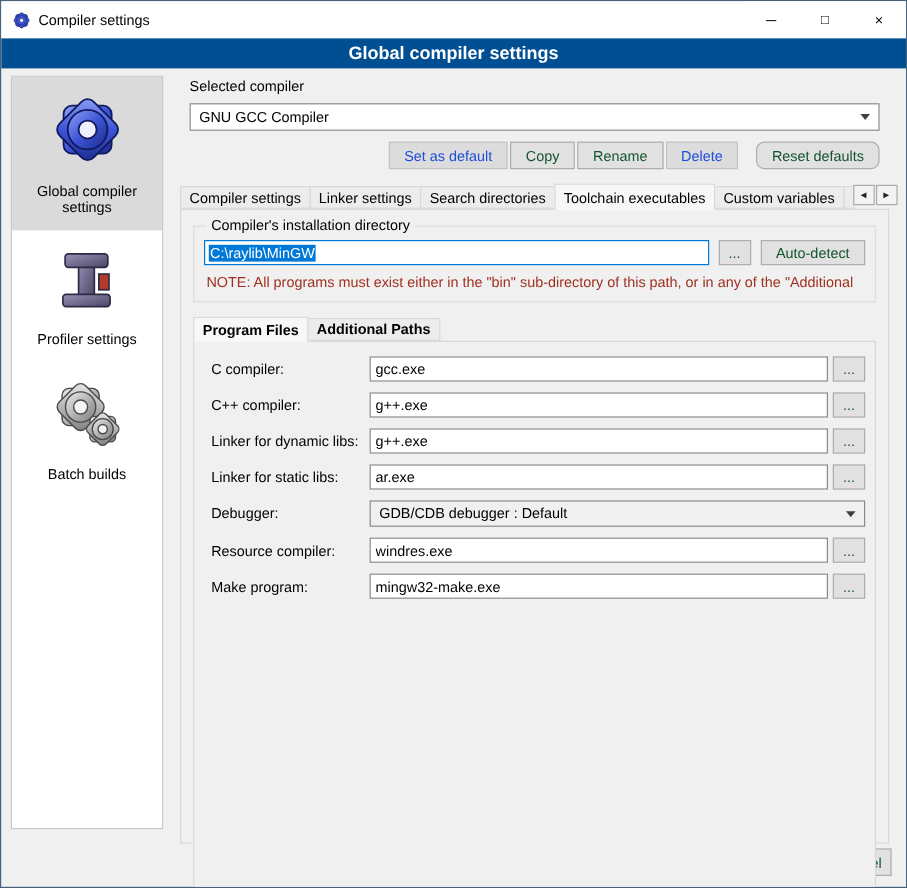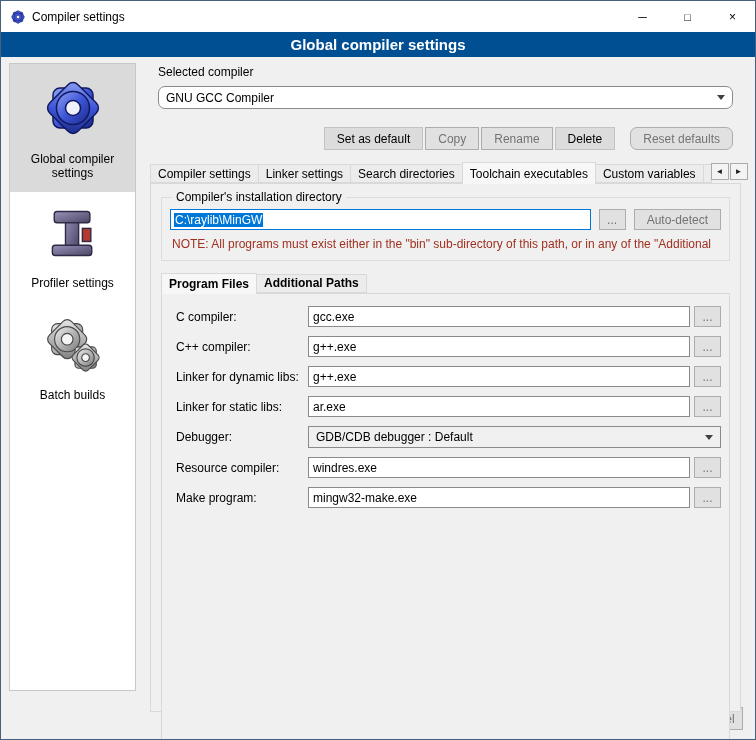--- a/index.html
+++ b/index.html
@@ -31,24 +31,24 @@
   .side-item.selected{background:var(--sidebar_selected,#dadada);}
   .side-label{line-height:14px;}
 
   
   .main{position:absolute;left:149px;top:8px;right:14px;}
   .sel-label{margin:0 0 6px 8px;height:15px;}
   .combo{height:23px;border:1px solid #8a8a8a;display:flex;align-items:center;
     padding:0 7px;background:#fff;}
   .combo .arr{margin-left:auto;width:0;height:0;border-left:4px solid transparent;
     border-right:4px solid transparent;border-top:5px solid #404040;}
-  .combo-main{margin:0 8px 18px;border-radius:7px;}
+  .combo-main{margin:0 8px 9px;}
   .btn{height:23px;padding:0 12px;background:#e1e1e1;border:1px solid #adadad;
-    font:12px "Liberation Sans",sans-serif;color:#737373;}
-  .btn.disabled{background:#dcdcdc;border-color:#c3c3c3;color:#000000;}
+    font:12px "Liberation Sans",sans-serif;color:#14532d;}
+  .btn.disabled{background:#dcdcdc;border-color:#c3c3c3;color:#1d4ed8;}
   .btn-row{margin:0 8px 12px;display:flex;justify-content:flex-end;gap:2px;}
   .btn-reset{margin-left:13px;border-radius:7px;}
 
   
   .tabbar{display:flex;align-items:flex-end;}
   .tab{height:19px;display:flex;align-items:center;padding:0 7px;background:#ececec;
     border:1px solid #d9d9d9;margin-right:-1px;white-space:nowrap;}
   .tab.active{height:22px;background:#f7f7f7;border-bottom:none;margin-bottom:-1px;
     position:relative;z-index:3;}
   .tab.cut{width:32px;overflow:hidden;padding-right:0;}

